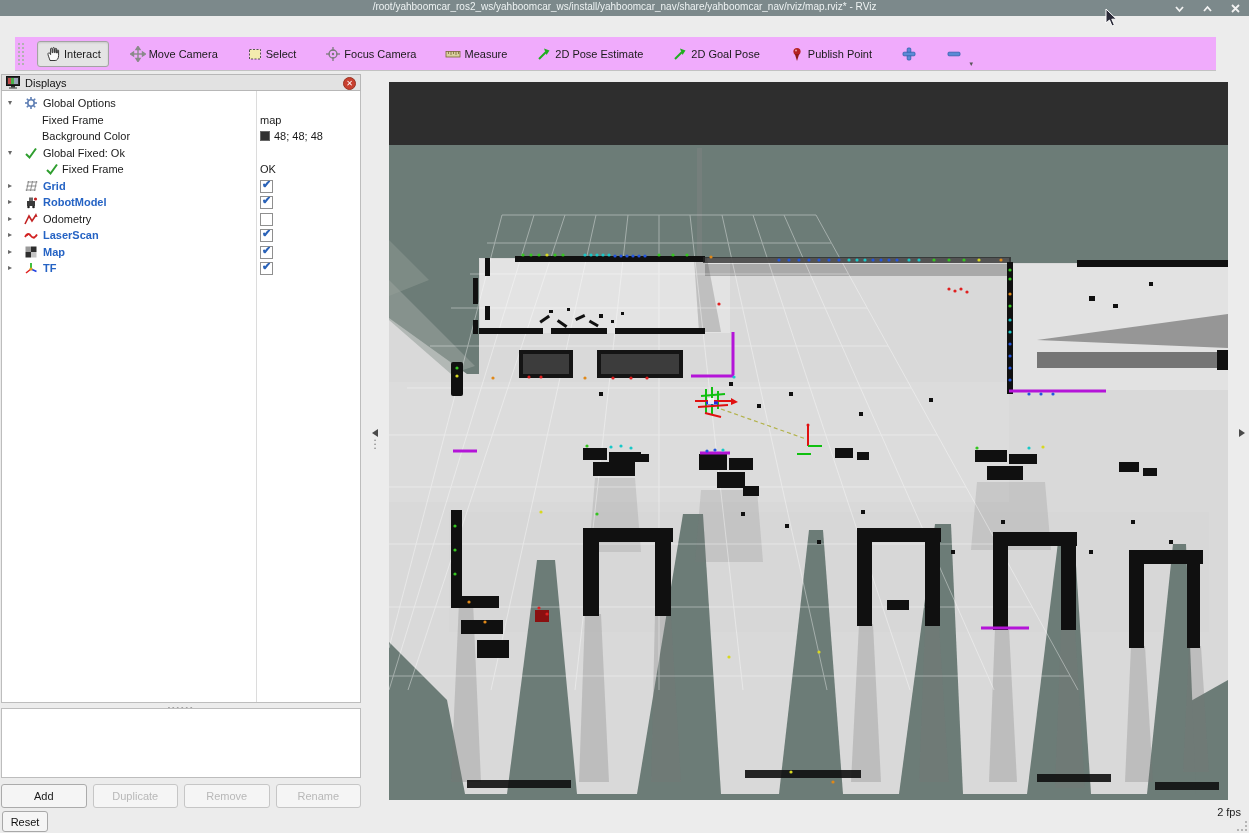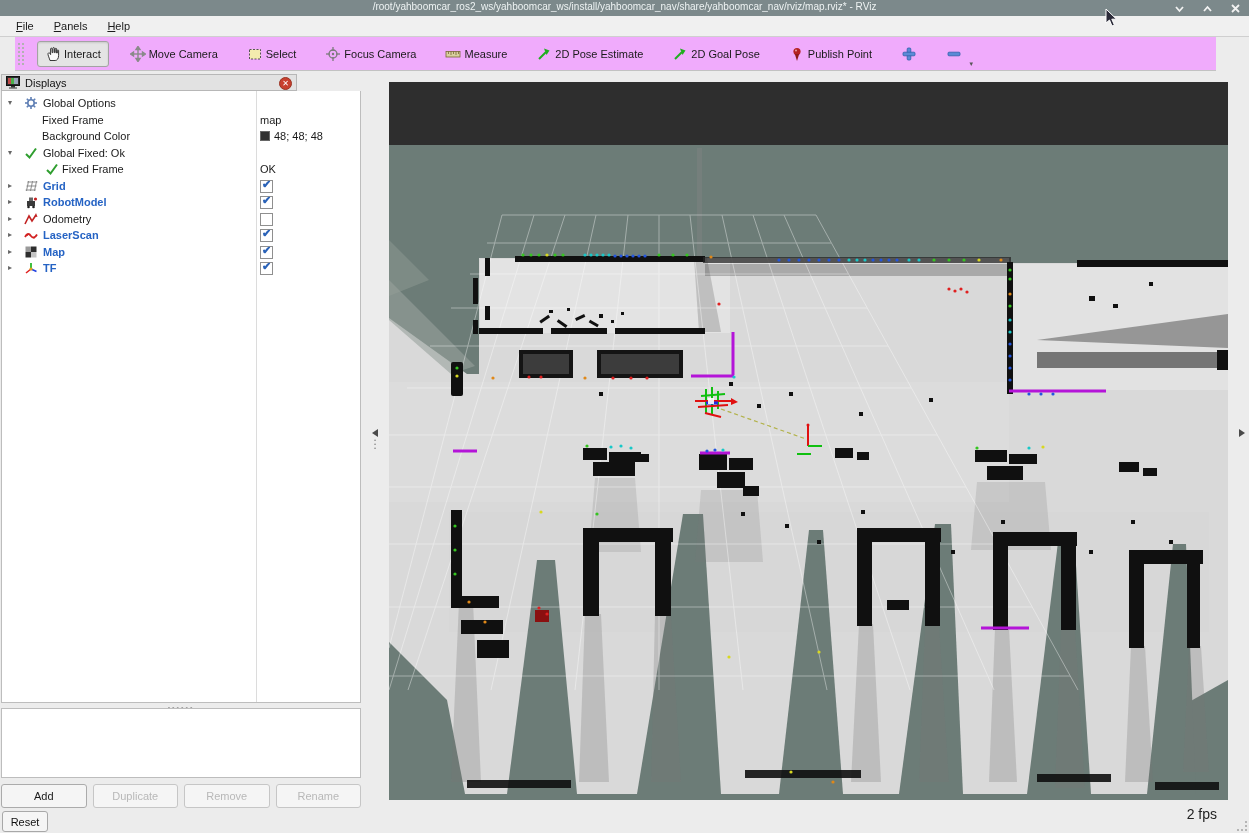--- a/index.html
+++ b/index.html
@@ -21,21 +21,21 @@
   
   .toolbar { position:absolute; left:15px; top:37px; width:1201px; height:34px; background:#f0abfc; border-bottom:1px solid #c2c2c2; display:flex; align-items:center; }
   .grip { width:6px; height:22px; margin-left:3px; border-left:2px dotted #b2b2b2; border-right:2px dotted #b2b2b2; }
   .tool { display:flex; align-items:center; gap:3px; margin-left:13px; padding:4px 7px; font-size:11px; color:#1a1a1a; background:transparent; border:1px solid transparent; border-radius:3px; position:relative; }
   .tool.active { background:#e4e4e4; border:1px solid #a3a3a3; box-shadow:inset 0 1px 2px rgba(0,0,0,.12); }
   .tool .ticon { display:inline-flex; width:16px; height:16px; }
   .tool .dd { position:absolute; right:-4px; bottom:-2px; font-size:7px; color:#555; }
 
   
   .panel { position:absolute; left:1px; top:74px; width:360px; }
-  .panel-header { position:absolute; left:0; top:0; width:296px; height:17px; background:#e2e2e2; border:1px solid #b7b7b7; display:flex; align-items:center; padding:0 4px; }
+  .panel-header { position:absolute; left:0; top:0; width:360px; height:17px; background:#e2e2e2; border:1px solid #b7b7b7; display:flex; align-items:center; padding:0 4px; }
   .panel-header .ph-title { font-size:11px; color:#111; margin-left:5px; }
   .close-btn { position:absolute; right:4px; top:2px; width:13px; height:13px; border-radius:50%; background:#c8402f; border:1px solid #993322; color:#fff; font-size:8px; line-height:11px; text-align:center; }
   .tree { position:absolute; left:0; top:17px; width:360px; height:612px; background:#ffffff; border:1px solid #bdbdbd; border-top:none; padding-top:4px; overflow:hidden; }
   .tree .vdivider { position:absolute; left:254px; top:0; bottom:0; width:1px; background:#dcdcdc; }
   .trow { position:relative; height:16.5px; }
   .trow .exp { position:absolute; left:6px; top:3px; font-size:8px; color:#666; }
   .trow .ricon { position:absolute; top:1px; width:14px; height:14px; display:inline-flex; }
   .trow .rlabel { position:absolute; top:2px; font-size:11px; color:#1a1a1a; white-space:nowrap; }
   .trow .rlabel.en { color:#2563c4; font-weight:bold; }
   .trow .rvalue { position:absolute; left:258px; top:2px; font-size:11px; color:#1a1a1a; display:flex; align-items:center; gap:4px; }
@@ -48,21 +48,21 @@
   .pbtn { width:104px; height:24px; background:#f5f5f5; border:1px solid #ababab; border-radius:3px; font-size:11px; color:#1a1a1a; font-family:"Liberation Sans", sans-serif; }
   .pbtn.disabled { color:#b8b8b8; border-color:#c6c6c6; }
 
   
   .viewport { position:absolute; left:389px; top:82px; width:839px; height:718px; background:#6c7c77; overflow:hidden; }
   .collapse { position:absolute; width:12px; height:26px; display:flex; flex-direction:column; align-items:center; font-size:7px; color:#555; }
   .collapse .dots { font-size:6px; color:#8a8a8a; line-height:4px; letter-spacing:0; }
 
   
   .reset-btn { position:absolute; left:2px; top:811px; width:46px; height:21px; background:#f5f5f5; border:1px solid #a8a8a8; border-radius:3px; font-size:11px; color:#111; font-family:"Liberation Sans", sans-serif;text-align:center; }
-  .fps { position:absolute; right:32px; top:806px; font-size:14px; color:#222; }
+  .fps { position:absolute; right:8px; top:806px; font-size:11px; color:#222; }
   .corner-grip { position:absolute; right:2px; bottom:2px; width:10px; height:10px; border-right:2px dotted #b5b5b5; border-bottom:2px dotted #b5b5b5; }
 
   .cursor { position:absolute; left:1105px; top:8px; z-index:99; }
 </style>
 </head>
 <body>
 
 <div class="window">
 
   <div class="titlebar">
@@ -79,25 +79,20 @@
           </svg>
         </span>
         <span class="winbtn">
           <svg width="11" height="11">
             <path d="M2,2 L9,9 M9,2 L2,9" stroke="#f2f2f2" stroke-width="1.8"></path>
           </svg>
         </span>
       </span>
   </div>
 
-  <div class="menubar" id="menubar">
-      <span class="menu-item"><u>F</u>ile</span>
-      <span class="menu-item"><u>P</u>anels</span>
-      <span class="menu-item"><u>H</u>elp</span>
-    </div>
 
   <div class="toolbar">
     <span class="grip"></span>
     <span id="tools" style="display:flex;align-items:center;">
         <span class="tool active">
           <span class="ticon">
             <svg width="16" height="16">
               <path d="M5,14.5 C4,11 2.6,9 3.1,7.4 C3.6,6.4 4.8,6.8 5.2,7.8 L5.6,8.6 L5.6,3 C5.6,1.8 7.1,1.8 7.1,3 L7.1,6.6 L7.9,6.6 L7.9,2.4 C7.9,1.2 9.4,1.2 9.4,2.4 L9.4,6.6 L10.2,6.6 L10.2,3.1 C10.2,2 11.6,2 11.6,3.1 L11.6,7 L12.3,7 L12.3,4.6 C12.3,3.6 13.6,3.6 13.6,4.6 L13.6,9.5 C13.6,12.5 12.2,14.5 10.2,14.5 Z" fill="#fafafa" stroke="#222" stroke-width="0.9"></path>
             </svg>
           </span>

